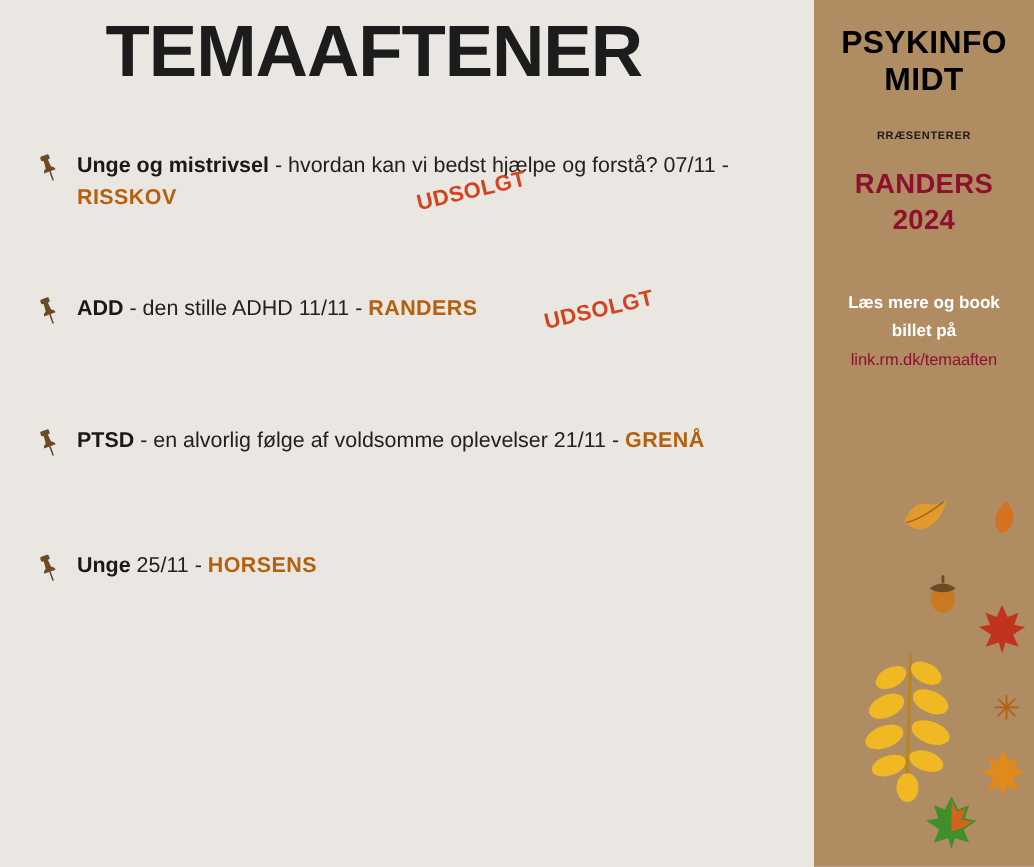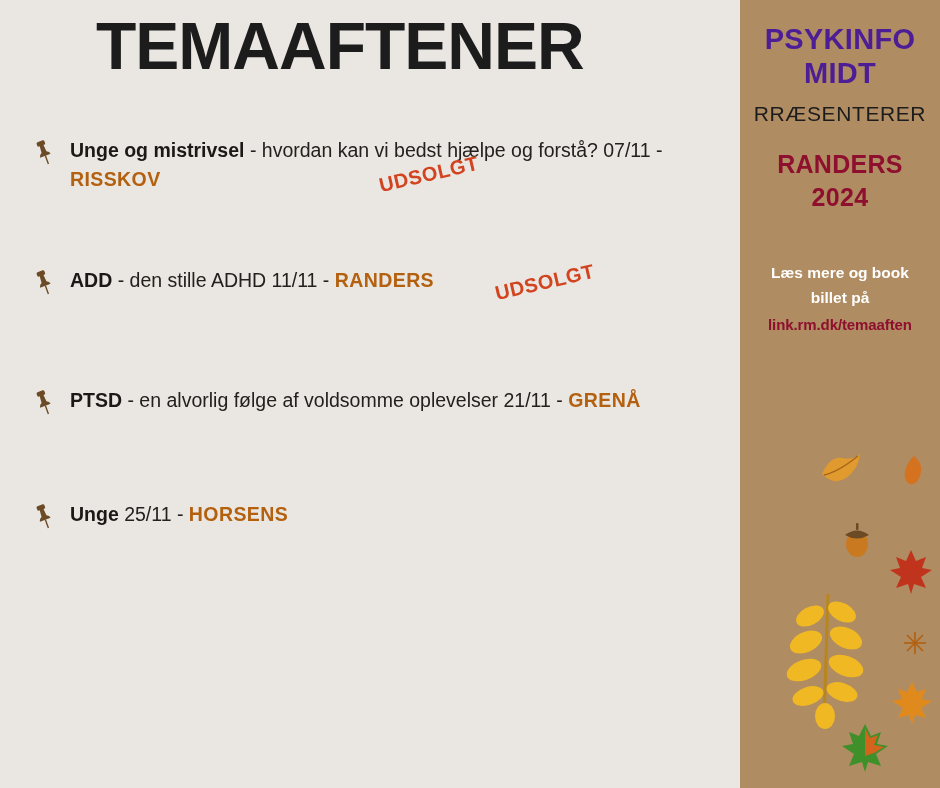--- a/index.html
+++ b/index.html
@@ -102,32 +102,32 @@
     position: relative;
     width: 200px;
     height: 788px;
     background: #b08c62;
     box-sizing: border-box;
     overflow: hidden;
   }
   .brand {
     margin-top: 22px;
     text-align: center;
-    color: #4c1d95;
+    color: #000000;
     font-weight: bold;
     font-size: 29px;
     line-height: 34px;
     letter-spacing: 0.3px;
   }
   .presents {
-    margin-top: 12px;
+    margin-top: 28px;
     text-align: center;
     color: #1c1c1c;
-    font-weight: normal;
-    font-size: 21px;
+    font-weight: bold;
+    font-size: 10px;
     letter-spacing: 0.6px;
   }
   .month {
     margin-top: 22px;
     text-align: center;
     color: #8e0f2e;
     font-weight: bold;
     font-size: 25px;
     line-height: 33px;
     letter-spacing: 0.3px;
@@ -137,21 +137,21 @@
     text-align: center;
     color: #ffffff;
     font-size: 15.5px;
     line-height: 25px;
     font-weight: bold;
   }
   .link {
     display: block;
     color: #8e0f2e;
     font-size: 15px;
-    font-weight: bold;
+    font-weight: normal;
     margin-top: 2px;
     text-decoration: none;
     letter-spacing: -0.1px;
   }
   .leaves {
     position: absolute;
     left: 0;
     top: 430px;
     width: 200px;
     height: 358px;

